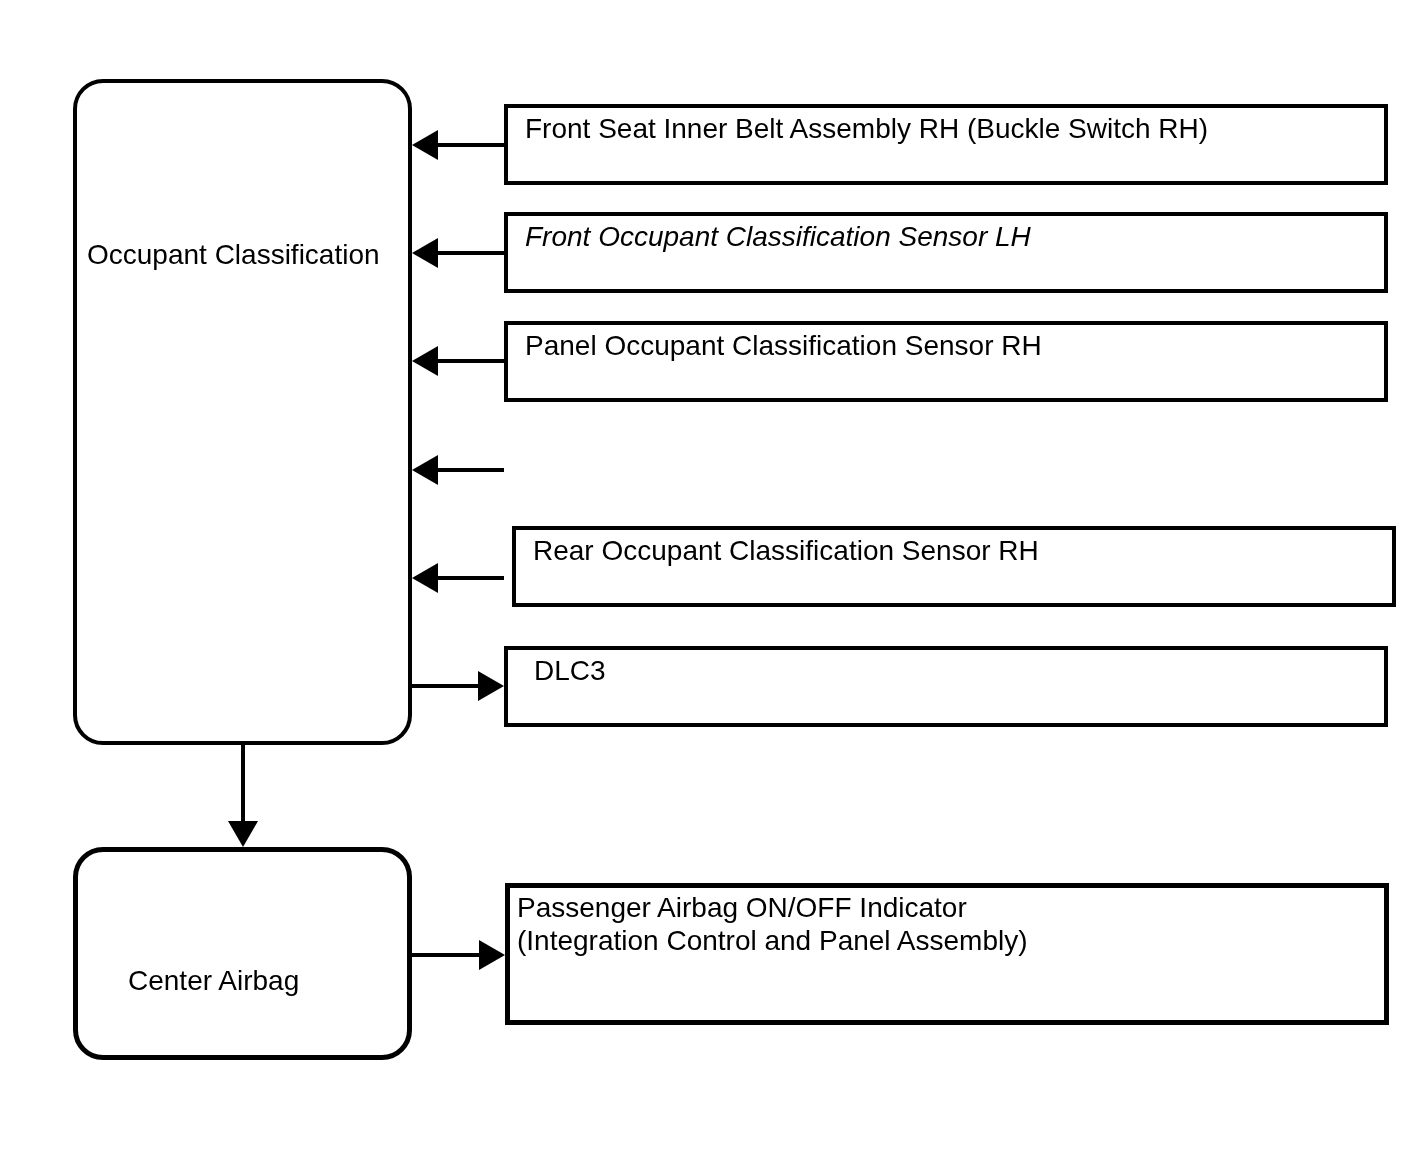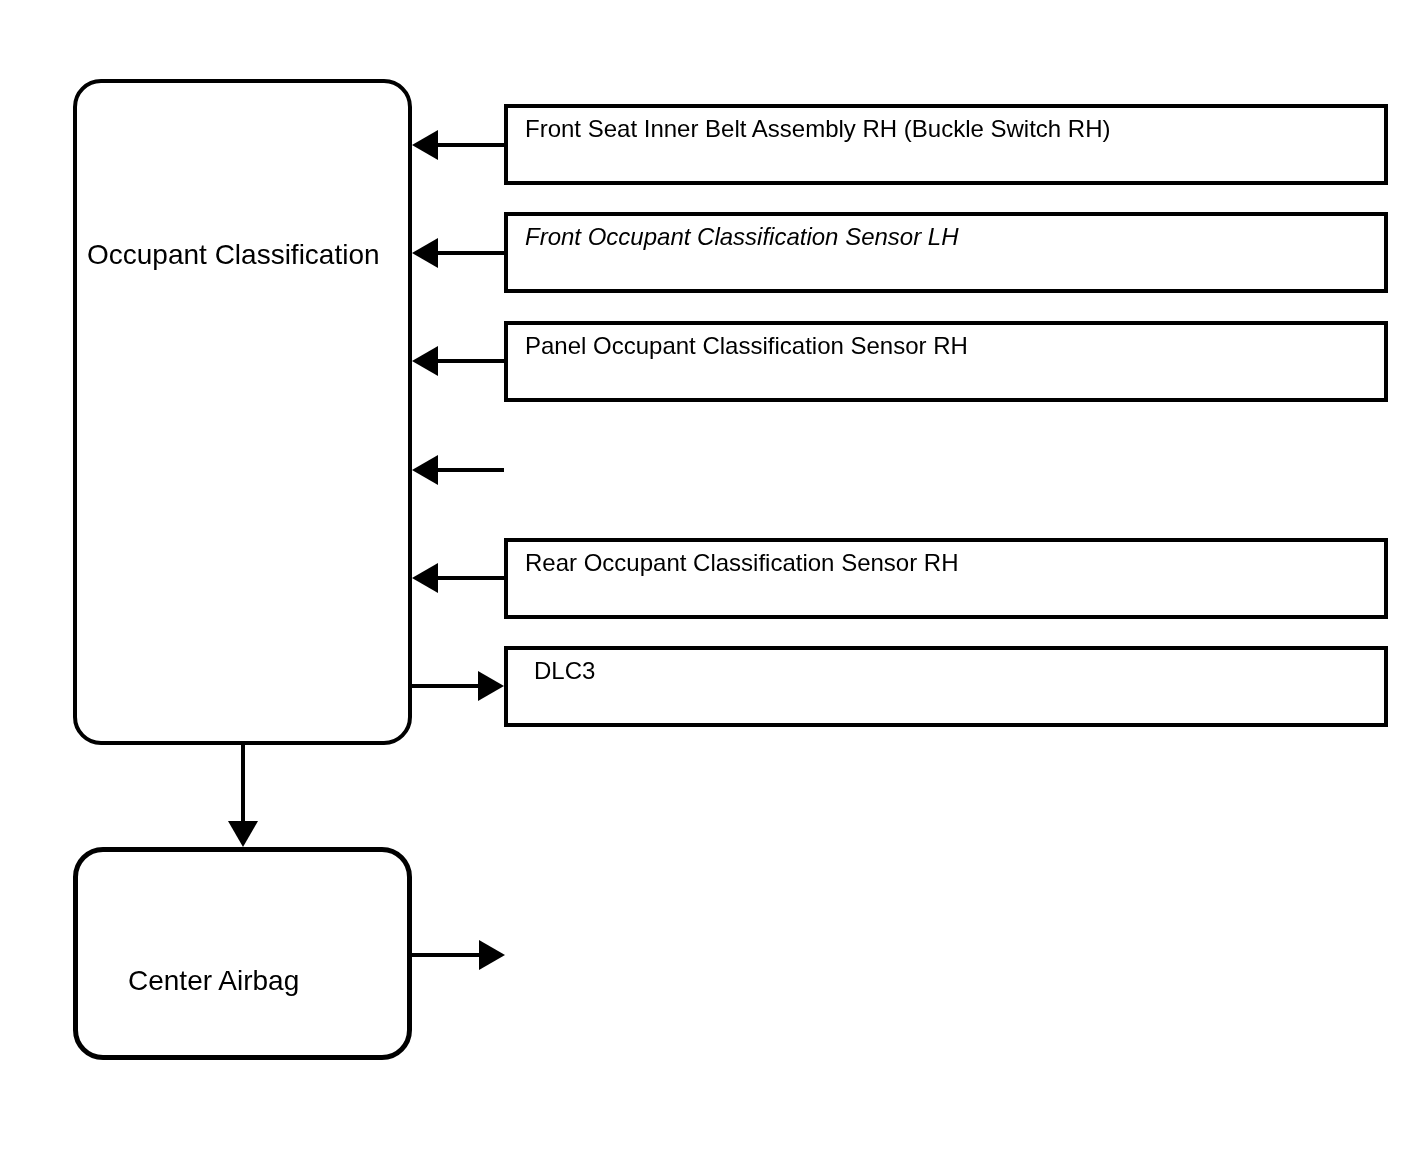--- a/index.html
+++ b/index.html
@@ -23,21 +23,21 @@
     width: 1424px; height: 1160px;
   }
   .rounded-node {
     position: absolute;
     border: 4px solid #000000;
     border-radius: 30px;
     background: #ffffff;
   }
   .ecu-box {
     left: 73px; top: 79px;
-    width: 339px; height: 666px; border-radius: 28px;
+    width: 339px; height: 666px;
   }
   .center-box {
     left: 73px; top: 847px;
     width: 339px; height: 213px;
     border-width: 5px;
   }
   .node-label {
     position: absolute;
     font-size: 28px;
     line-height: 34px;
@@ -52,30 +52,30 @@
     margin-top: 47px;
   }
   .rect-node {
     position: absolute;
     left: 504px;
     width: 884px;
     height: 81px;
     border: 4px solid #000000;
     background: #ffffff;
     padding: 4px 16px 0 17px;
-    font-size: 24px;
+    font-size: 28px;
     line-height: 34px;
     white-space: nowrap;
     overflow: hidden;
   }
   .box-1 { top: 104px; }
   .box-2 { top: 212px; font-style: italic; }
   .box-3 { top: 321px; }
   .box-4 { top: 429px; }
-  .box-5 { top: 538px; }
+  .box-5 { top: 526px; margin-left: 8px; }
   .box-6 { top: 646px; padding-left: 26px; }
   .passenger-box {
     top: 883px;
     left: 505px;
     height: 142px;
     border-width: 5px;
     padding: 3px 10px 0 7px;
     line-height: 33px;
   }
   .lbl-line { display: block; }
@@ -145,14 +145,18 @@
   <div class="rect-node box-6">
     <span>DLC3</span>
   </div>
 
   <div class="rounded-node center-box">
     <div class="node-label center-label">
       <span class="lbl-line">Center Airbag</span>
     </div>
   </div>
 
+  <div class="rect-node passenger-box">
+    <span class="lbl-line">Passenger Airbag ON/OFF Indicator</span>
+    <span class="lbl-line">(Integration Control and Panel Assembly)</span>
+  </div>
 
 </div>
 
 </body></html>

